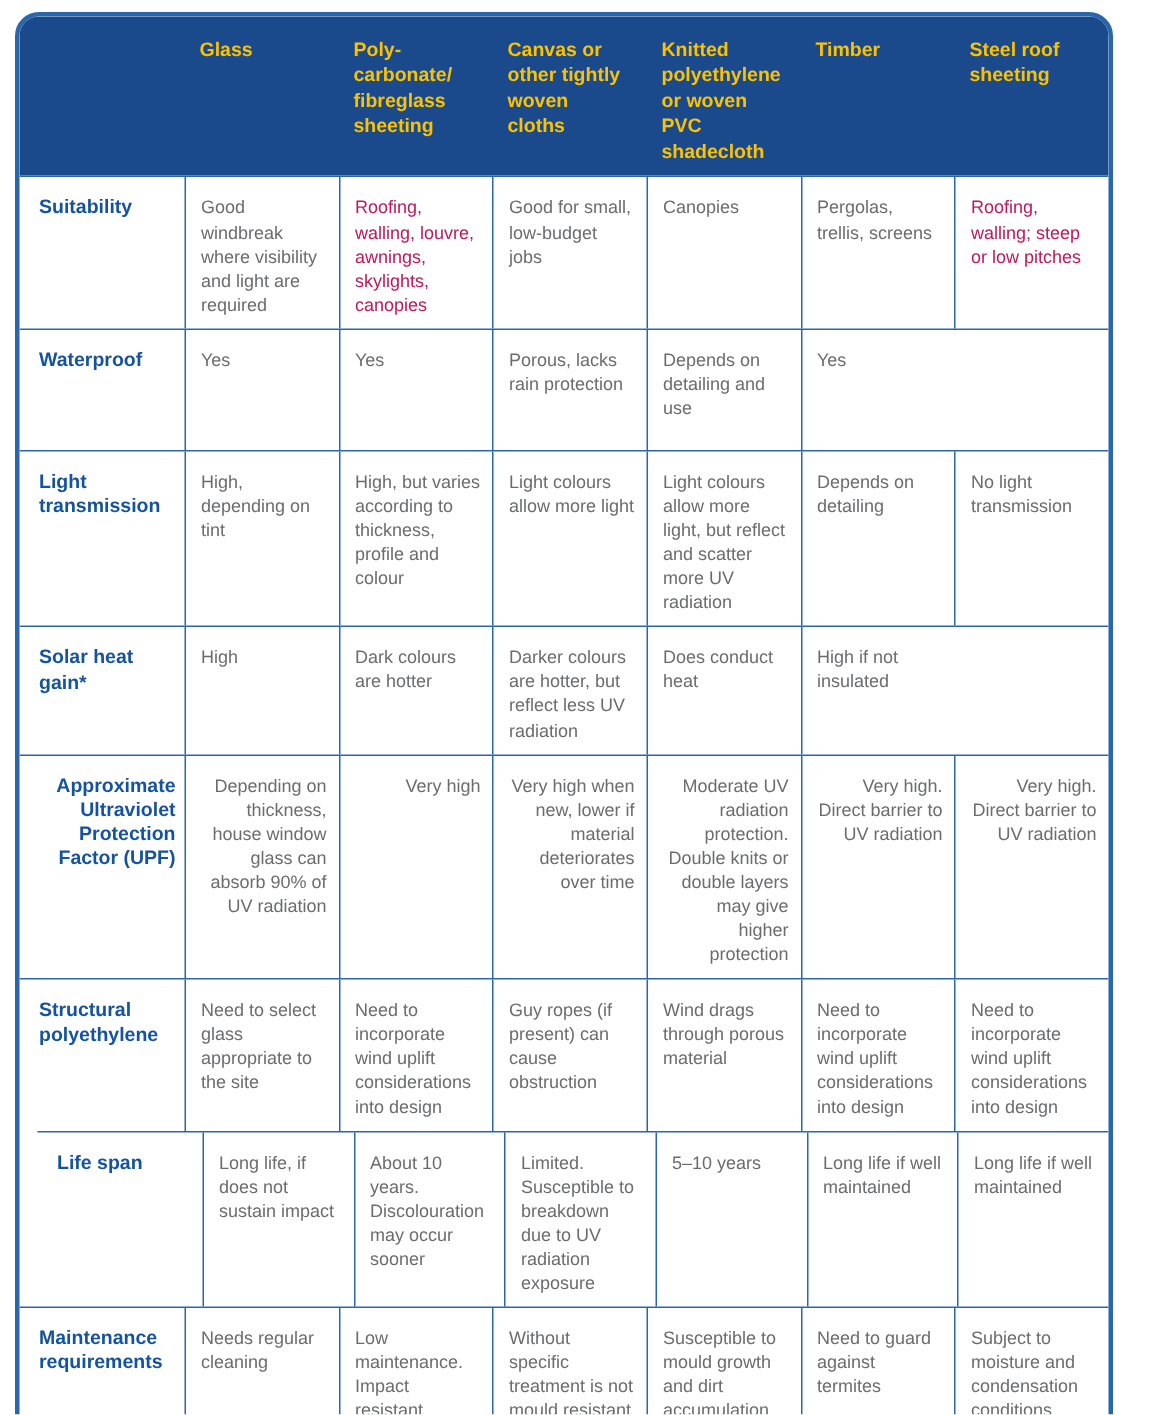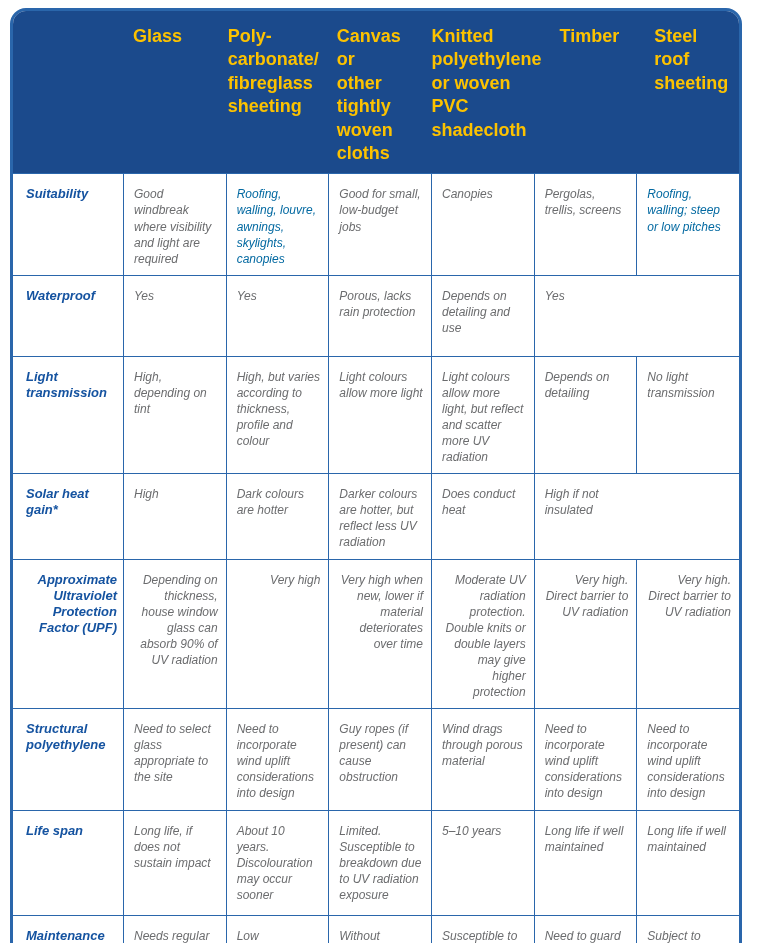--- a/index.html
+++ b/index.html
@@ -27,55 +27,54 @@
     grid-template-columns: 110px repeat(6, 1fr);
     box-sizing: border-box;
   }
   .tr + .tr { border-top: 1.5px solid #2a66ab; }
   .thead {
     background: #1b4a8c;
     min-height: 89px;
   }
   .th {
     color: #fcc200;
-    font-size: 18px;
+    font-size: 13px;
     font-weight: bold;
     line-height: 1.3;
     padding: 14px 8px 8px 10px;
     white-space: pre-line;
     box-sizing: border-box;
   }
   .body > div + div { border-left: 1.5px solid #2a66ab; }
   .td {
     padding: 12px 8px 8px 10px;
     box-sizing: border-box;
-    font-style: italic;
   }
   .label {
     font-weight: bold;
     color: #1553a0;
     font-size: 13px;
     line-height: 1.25;
     padding-left: 13px;
     padding-right: 6px;
   }
   .cell {
     color: #6b6c6e;
     font-size: 12px;
     line-height: 1.34;
   }
-  .cell.muted { color: #0369a1; }
+  .cell.muted { color: #be185d; }
   
   .r0 { min-height: 94px; }
   .r1 { min-height: 81px; }
   .r2 { min-height: 102px; }
   .r3 { min-height: 75px; }
   .r4 { min-height: 126px; text-align: right; }
   .r5 { min-height: 96px; }
-  .r6 { min-height: 105px; }
+  .r6 { min-height: 105px; margin-left: 12px; }
   .r7 { min-height: 95px; }
 </style>
 </head>
 <body>
 
 <div class="page">
   <div class="materials-table">
       <div class="tr thead">
         <div class="th"></div>
         <div class="th">Glass</div>

